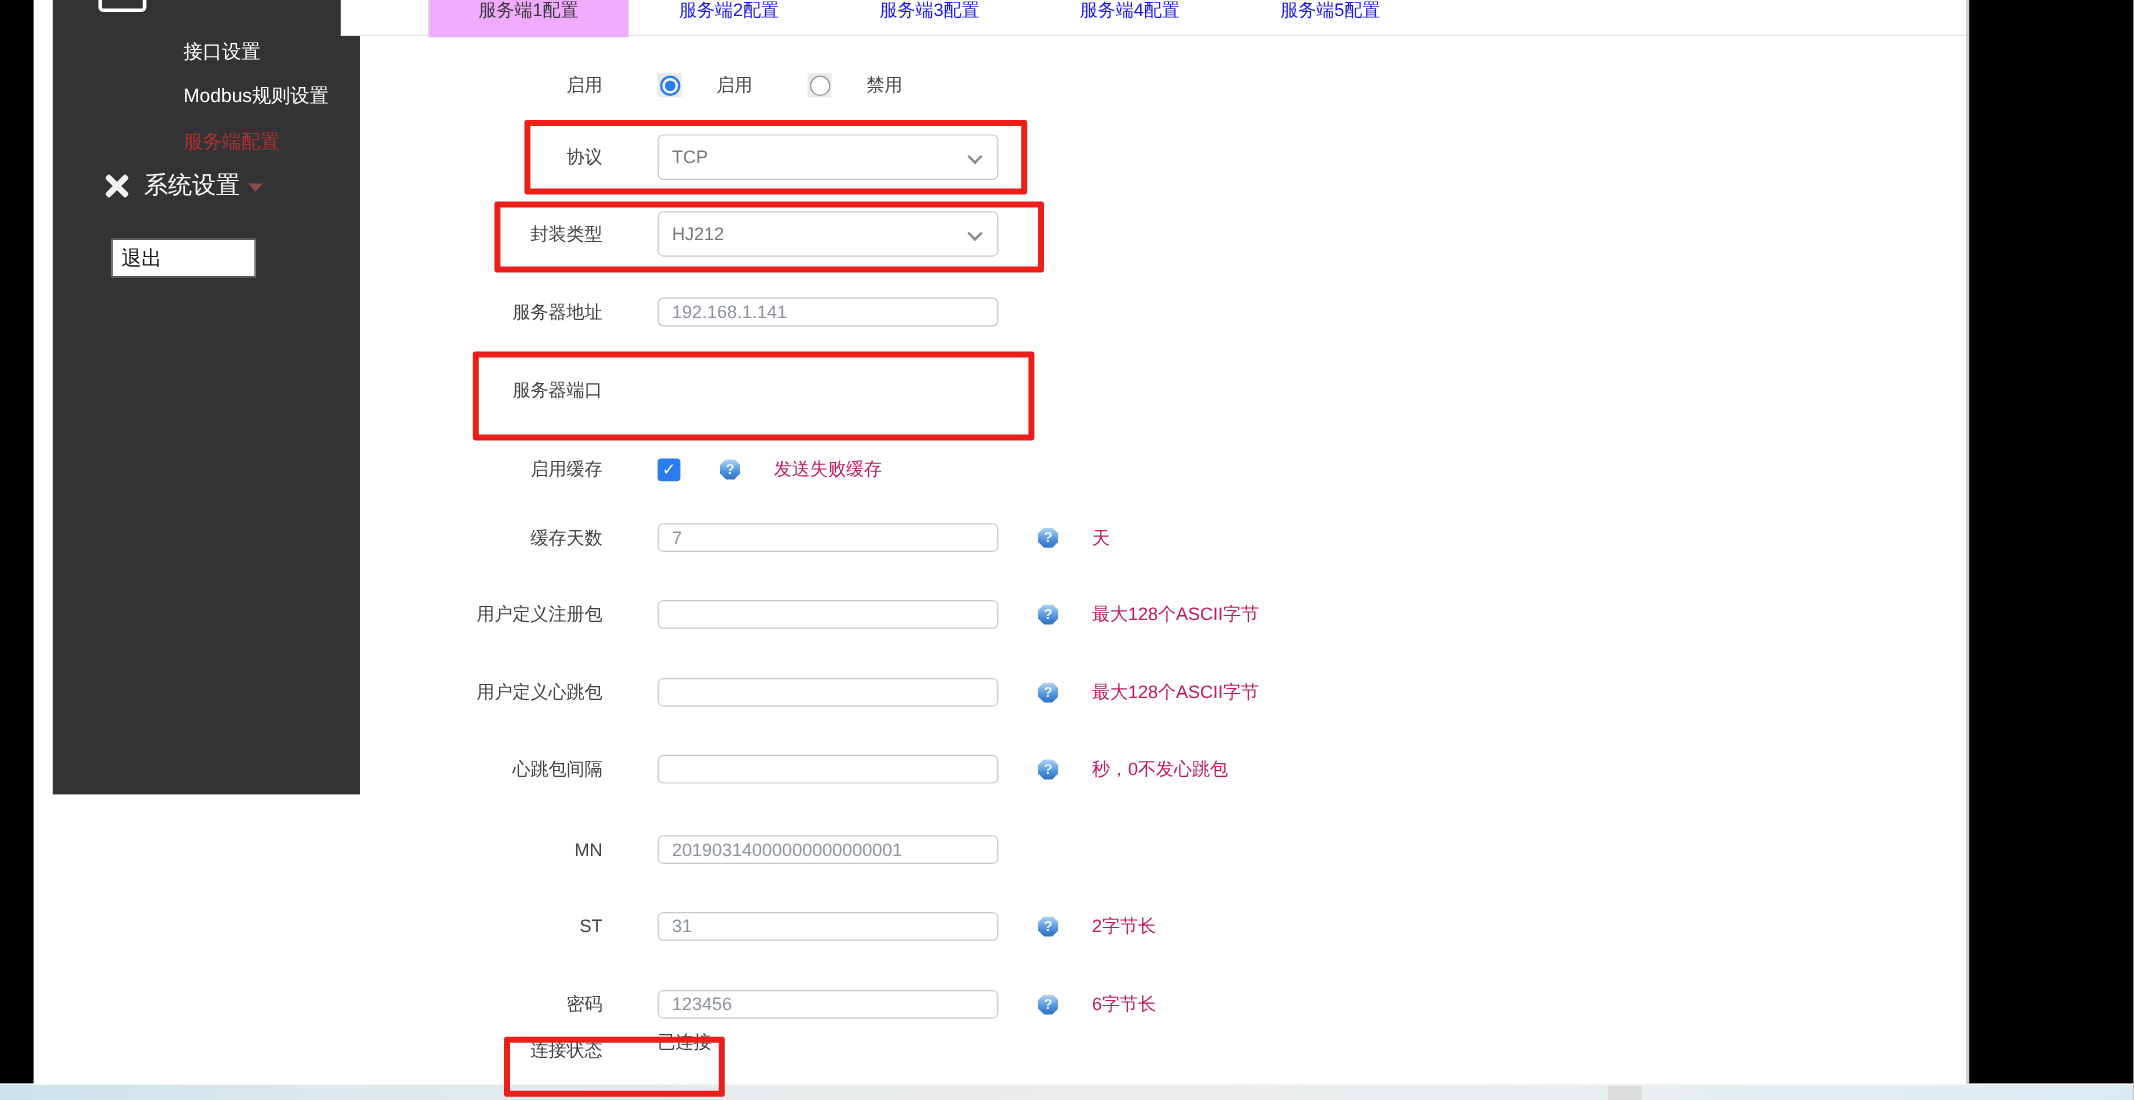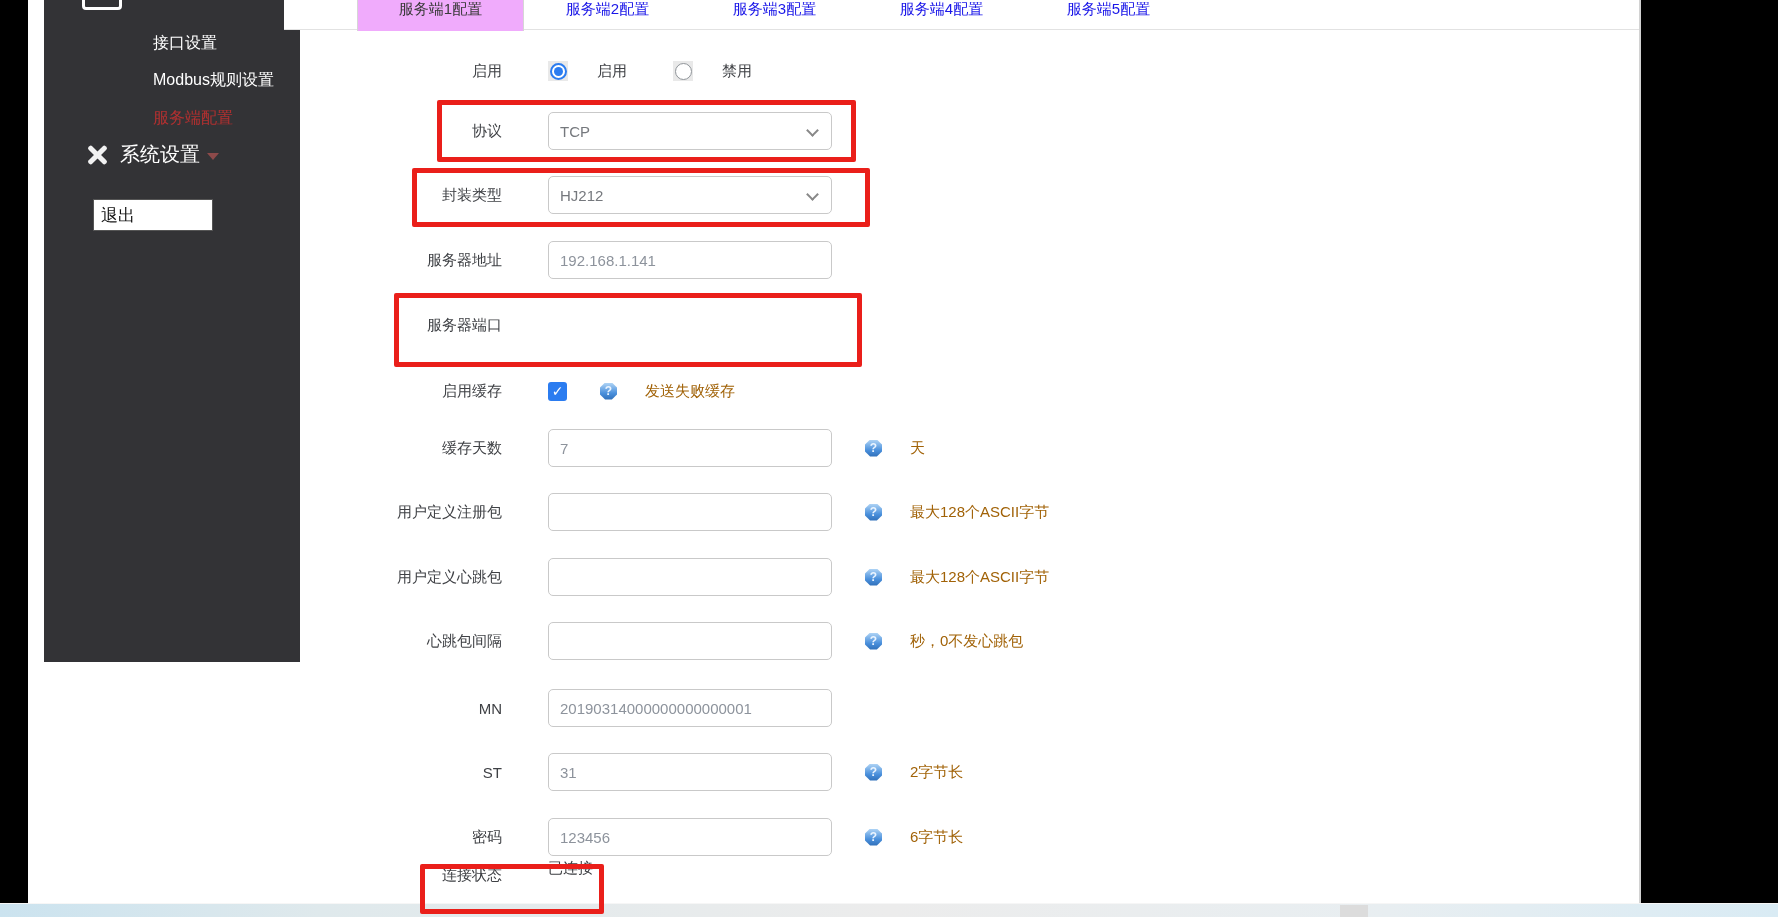--- a/index.html
+++ b/index.html
@@ -27,36 +27,36 @@
   .tabbar { position:absolute; left:284px; top:0; width:1356px; height:30px; border-bottom:1px solid #e2e2e2; background:#fff; }
   .tab { position:absolute; top:0; width:167px; height:30px; text-align:center; overflow:hidden; cursor:pointer; }
   .tab .tlabel { display:inline-block; margin-top:-7px; font-size:15px; color:#1a16e8; white-space:nowrap; }
   .tab.active { height:31px; background:#f0abfc; border-left:1px solid #d6d6d6; border-right:1px solid #d6d6d6; z-index:2; }
   .tab.active .tlabel { color:#3a3a3a; }
 
   
   .formarea { position:absolute; left:284px; top:0; width:1100px; height:917px; }
   .row { position:absolute; left:0; display:flex; align-items:center; height:38px; width:1100px;gap:20px; }
   .flabel { width:218px; text-align:right; font-size:15px; color:#3f4145; flex:none; margin-right:26px; white-space:nowrap; }
-  .tinput { width:284px; height:38px; border:1px solid #c9c9c9; border-radius:5px; padding:0 11px; font-size:15px; color:#8d939c; background:#fff; outline:none; font-family:inherit; }
+  .tinput { width:284px; height:24px; border:1px solid #c9c9c9; border-radius:5px; padding:0 11px; font-size:15px; color:#8d939c; background:#fff; outline:none; font-family:inherit; }
   .selectbox { position:relative; width:284px; height:38px; border:1px solid #c9c9c9; border-radius:5px; background:#fff; display:flex; align-items:center; padding:0 11px; cursor:pointer; }
   .sel-val { font-size:15px; color:#75787d; }
   .chev { position:absolute; right:14px; top:13px; width:9px; height:9px; border-right:2px solid #888; border-bottom:2px solid #888; transform:rotate(45deg); }
   .radio-wrap { width:20px; height:20px; background:#e9e9e9; display:flex; align-items:center; justify-content:center; margin-right:9px; cursor:pointer; }
   .radio { width:17px; height:17px; border-radius:50%; background:#fff; border:1px solid #8f9499; position:relative; }
   .radio.checked { border:2px solid #2b7cf0; }
   .radio.checked::after { content:""; position:absolute; left:50%; top:50%; width:9px; height:9px; margin:-4.5px 0 0 -4.5px; border-radius:50%; background:#2b7cf0; }
   .opt-label { font-size:15px; color:#3f4145; margin-right:26px; }
   .checkbox { width:19px; height:19px; border-radius:3px; background:#2b7cf0; color:#fff; font-size:14px; line-height:19px; text-align:center; cursor:pointer; flex:none; }
   .checkbox::after { content:"✓"; font-weight:bold; }
   .help-icon { width:17px; height:17px; flex:none; margin-left:13px; background:linear-gradient(180deg,#aed3f5 0%,#4a90dc 60%,#2f6fb9 100%);
     clip-path:polygon(30% 0,70% 0,100% 30%,100% 70%,70% 100%,30% 100%,0 70%,0 30%);
     color:#eaf4ff; font-size:12px; font-weight:bold; text-align:center; line-height:17px; cursor:pointer; }
   .help-icon::after { content:"?"; }
-  .hint { font-size:15px; color:#a16207; margin-left:8px; white-space:nowrap; }
+  .hint { font-size:15px; color:#be185d; margin-left:8px; white-space:nowrap; }
   .status-val { font-size:15px; color:#3a3c40; }
 
   
   .redbox { position:absolute; border:5px solid #ea1f1a; border-radius:2px; pointer-events:none; z-index:60; }
 
   
   .right-black { position:absolute; left:1639px; top:0; width:139px; height:903px; background:#000; border-left:2px solid #d2d2d2; }
   .bottom-bar { position:absolute; left:0; top:903px; width:1778px; height:14px; border-top:1px solid #f6f6f6;
     background:linear-gradient(90deg,#cbe3ef 0%,#dfe9ec 18%,#ececec 50%,#e8eef1 78%,#d9ebf4 100%); }
   .bar-chip { position:absolute; left:1340px; top:905px; width:28px; height:12px; background:#dcdcdc; }

